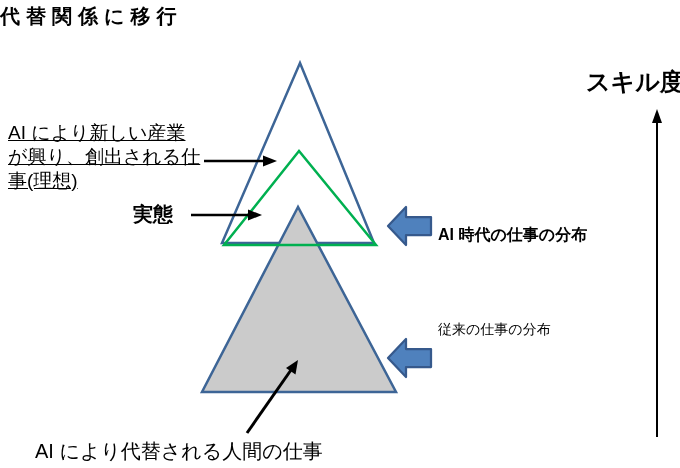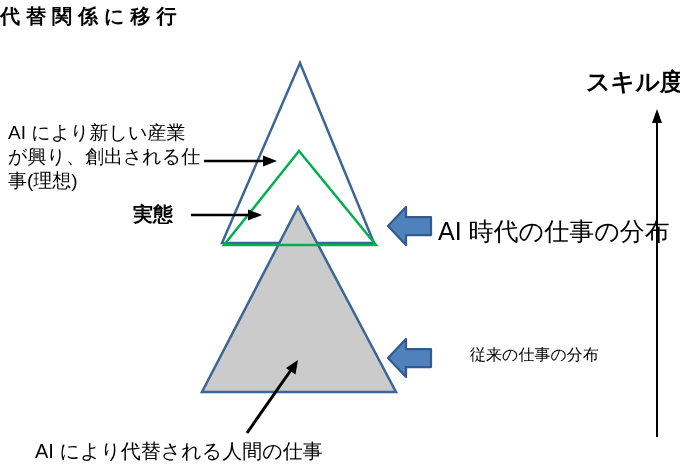--- a/index.html
+++ b/index.html
@@ -36,37 +36,38 @@
     font-weight: bold;
     letter-spacing: 6px;
   }
   .ideal-label {
     left: 8px;
     top: 121px;
     width: 220px;
     font-size: 19px;
     line-height: 24px;
     white-space: pre-line;
+    text-decoration: underline;
   }
   .reality-label {
     left: 133px;
     top: 201px;
     font-size: 20px;
     font-weight: bold;
   }
   .ai-era-label {
     left: 438px;
-    top: 215px;
-    font-size: 25px;
+    top: 225px;
+    font-size: 16px;
+    font-weight: bold;
   }
   .traditional-label {
     left: 438px;
-    top: 345px;
-    font-size: 16px;
-    margin-left: 32px;
+    top: 321px;
+    font-size: 14px;
   }
   .replaced-label {
     left: 35px;
     top: 438px;
     font-size: 20px;
     text-align: right;
   }
   .skill-label {
     left: 586px;
     top: 66px;

